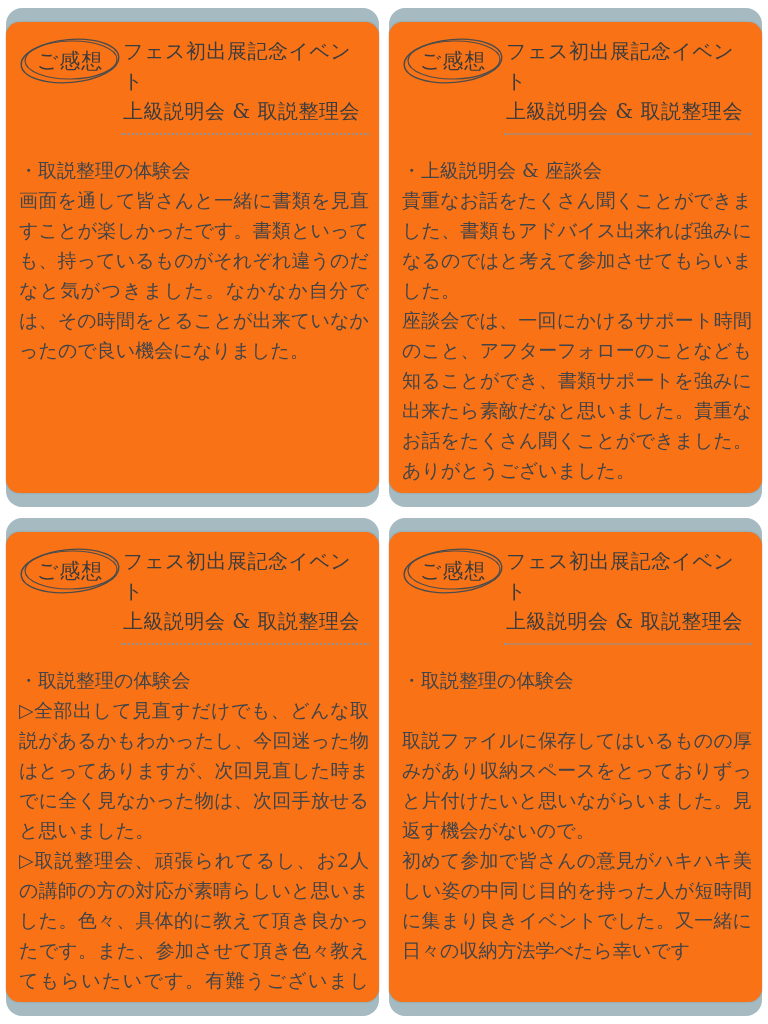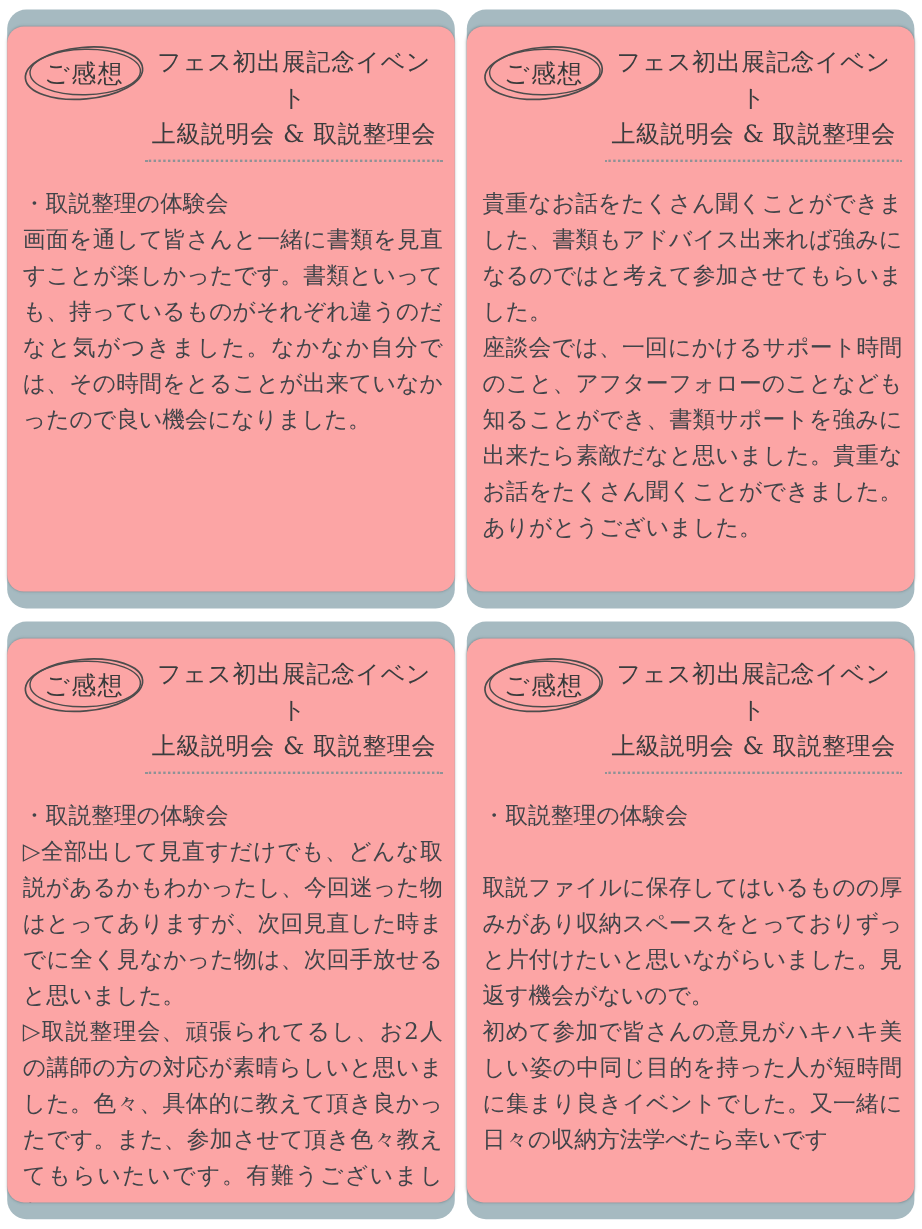--- a/index.html
+++ b/index.html
@@ -20,21 +20,21 @@
     background: #ffffff;
   }
   .card {
     position: relative;
     background: #a6bac1;
     border-radius: 16px;
   }
   .card-inner {
     position: absolute;
     top: 14px; bottom: 14px; left: 0; right: 0;
-    background: #fca5a5;
+    background: #f97316;
     border-radius: 14px;
     padding: 8px 10px 0 13px;
     overflow: hidden;
     box-shadow: 0 0 2px rgba(80,95,100,0.45);
   }
   .card-header {
     display: flex;
     align-items: flex-start;
   }
   .badge {
@@ -51,21 +51,21 @@
   }
   .badge svg {
     position: absolute;
     left: 0; top: 0;
     width: 100%; height: 100%;
     overflow: visible;
   }
   .badge span { position: relative; }
   .title-block {
     flex: 1 1 auto;
-    text-align: center;
+    text-align: left;
     font-size: 20px;
     line-height: 30px;
     letter-spacing: 0.5px;
     color: #3a3c3e;
     padding: 4px 2px 7px 2px;
     border-bottom: 2px dotted #8f9296;
     margin-top: 2px;
   }
   .card-body {
     margin-top: 20px;
@@ -114,20 +114,21 @@
             <ellipse cx="52" cy="27" rx="46" ry="19" fill="none" stroke="#4c4c4c" stroke-width="1.2" transform="rotate(-1 52 27)"></ellipse>
           </svg>
           <span>ご感想</span>
         </div>
         <div class="title-block">
           <div>フェス初出展記念イベント</div>
           <div>上級説明会 &amp; 取説整理会</div>
         </div>
       </div>
       <div class="card-body">
+        <p class="body-heading">・上級説明会 &amp; 座談会</p>
         <p>貴重なお話をたくさん聞くことができました、書類もアドバイス出来れば強みになるのではと考えて参加させてもらいました。</p>
         <p>座談会では、一回にかけるサポート時間のこと、アフターフォローのことなども知ることができ、書類サポートを強みに出来たら素敵だなと思いました。貴重なお話をたくさん聞くことができました。ありがとうございました。</p>
       </div>
     </div>
   </div>
 
   <div class="card">
     <div class="card-inner">
       <div class="card-header">
         <div class="badge">

